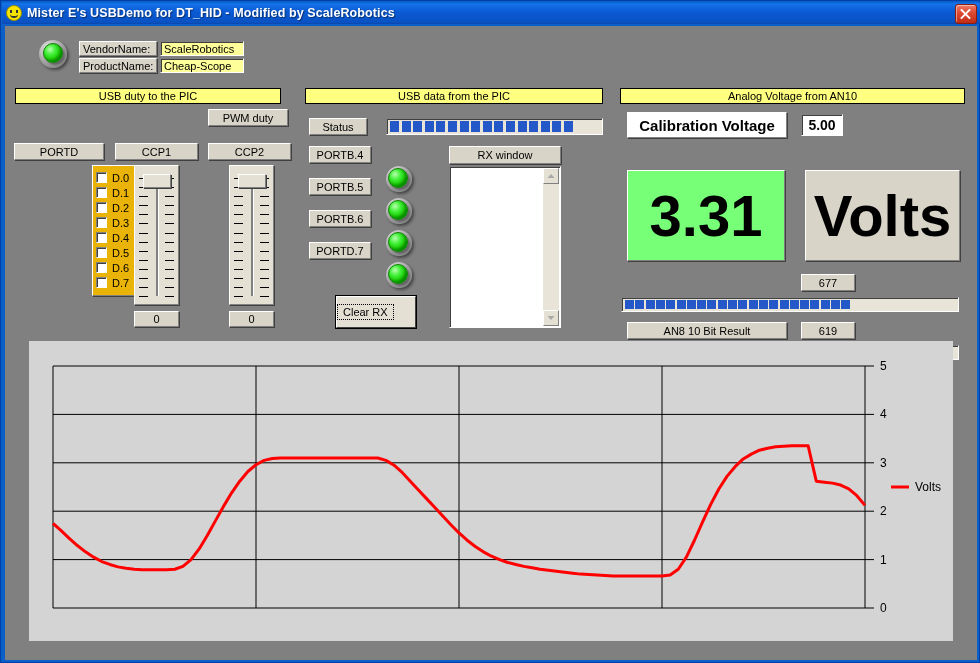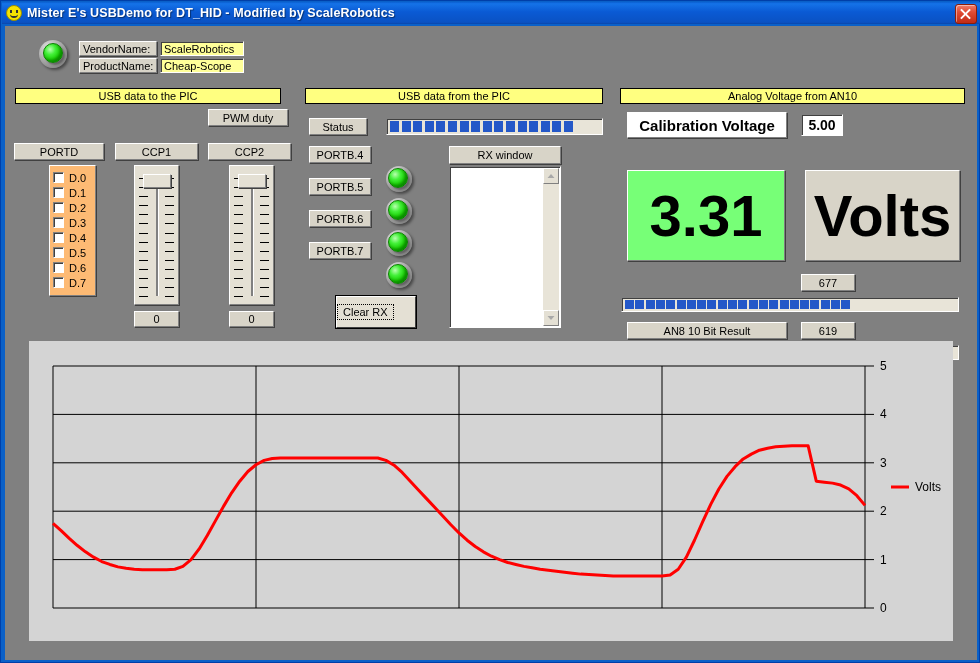--- a/index.html
+++ b/index.html
@@ -107,25 +107,26 @@
   }
   .led-ring{
     position:absolute;border-radius:50%;
     background:radial-gradient(circle at 35% 30%, #e8e8e8, #9a9a9a 60%, #6e6e6e 100%);
     box-shadow:2px 2px 3px rgba(0,0,0,.45);
     box-sizing:border-box;
   }
 
   
   .cbgroup{
-    position:absolute;background:#fdba74;
+    position:absolute;background:#eab308;
     border-top:1px solid #ffffff;border-left:1px solid #ffffff;
     border-right:1px solid #808080;border-bottom:1px solid #808080;
     box-shadow:1px 1px 0 #404040;
     box-sizing:border-box;
+    margin-left:43px;
   }
   .cbrow{
     position:relative;height:15px;display:flex;align-items:center;
     padding-left:3px;font-size:11px;color:#000;
   }
   .cbox{
     width:11px;height:11px;background:#ffffff;
     border-top:1px solid #808080;border-left:1px solid #808080;
     border-right:1px solid #ffffff;border-bottom:1px solid #ffffff;
     box-shadow:inset 1px 1px 0 #404040;
@@ -249,21 +250,21 @@
 
       <div class="led-ring" style="left:34px;top:14px;width:28px;height:28px;"></div>
       <div class="led" style="left:38px;top:17px;width:20px;height:20px;"></div>
 
       <div class="lbl3d" style="left:74px;top:15px;width:78px;height:15px;justify-content:flex-start;padding-left:3px;">VendorName:</div>
       <div class="fieldbox" style="left:155px;top:15px;width:84px;height:15px;">ScaleRobotics</div>
 
       <div class="lbl3d" style="left:74px;top:32px;width:78px;height:15px;justify-content:flex-start;padding-left:3px;">ProductName:</div>
       <div class="fieldbox" style="left:155px;top:32px;width:84px;height:15px;">Cheap-Scope</div>
 
-      <div class="yellowbar" style="left:10px;top:62px;width:266px;height:16px;">USB data to the PIC</div>
+      <div class="yellowbar" style="left:10px;top:62px;width:266px;height:16px;">USB duty to the PIC</div>
 
       <div class="lbl3d" style="left:159px;top:83px;width:80px;height:17px;margin-left:44px;">PWM duty</div>
 
       <div class="lbl3d" style="left:9px;top:117px;width:90px;height:17px;">PORTD</div>
       <div class="lbl3d" style="left:110px;top:117px;width:83px;height:17px;">CCP1</div>
       <div class="lbl3d" style="left:203px;top:117px;width:83px;height:17px;">CCP2</div>
 
       <div class="cbgroup" style="left:44px;top:139px;width:47px;height:131px;padding-top:4px;">
         <div class="cbrow">
           <span class="cbox"></span>
@@ -402,21 +403,21 @@
       <div class="led" style="left:383px;top:142px;width:20px;height:20px;"></div>
 
       <div class="lbl3d" style="left:304px;top:152px;width:62px;height:17px;">PORTB.5</div>
       <div class="led-ring" style="left:381px;top:172px;width:26px;height:26px;"></div>
       <div class="led" style="left:383px;top:174px;width:20px;height:20px;"></div>
 
       <div class="lbl3d" style="left:304px;top:184px;width:62px;height:17px;">PORTB.6</div>
       <div class="led-ring" style="left:381px;top:204px;width:26px;height:26px;"></div>
       <div class="led" style="left:383px;top:206px;width:20px;height:20px;"></div>
 
-      <div class="lbl3d" style="left:304px;top:216px;width:62px;height:17px;">PORTB.7</div>
+      <div class="lbl3d" style="left:304px;top:216px;width:62px;height:17px;">PORTD.7</div>
       <div class="led-ring" style="left:381px;top:236px;width:26px;height:26px;"></div>
       <div class="led" style="left:383px;top:238px;width:20px;height:20px;"></div>
 
       <div class="pushbtn" style="left:331px;top:270px;width:80px;height:32px;">
         <span>Clear RX</span>
       </div>
 
       <div class="lbl3d" style="left:444px;top:120px;width:112px;height:18px;">RX window</div>
       <div class="rxframe" style="left:444px;top:140px;width:112px;height:162px;">
         <div class="scroll">

